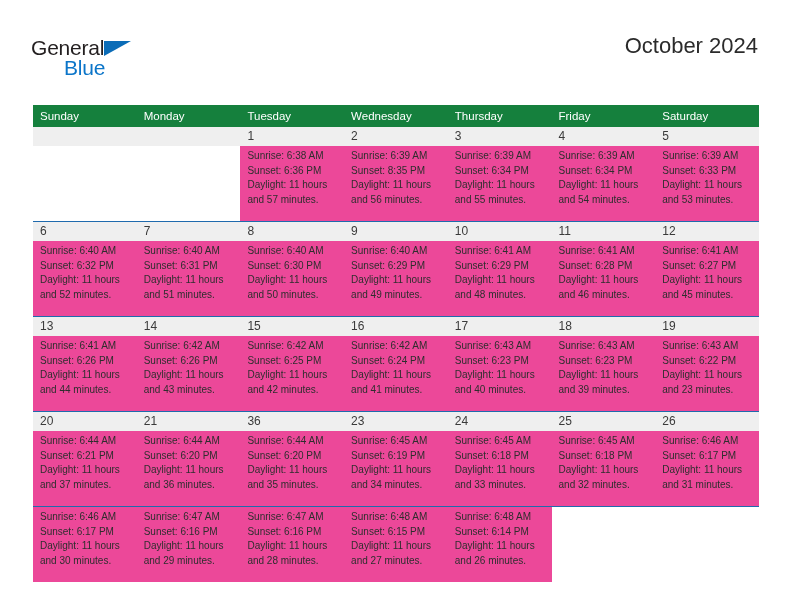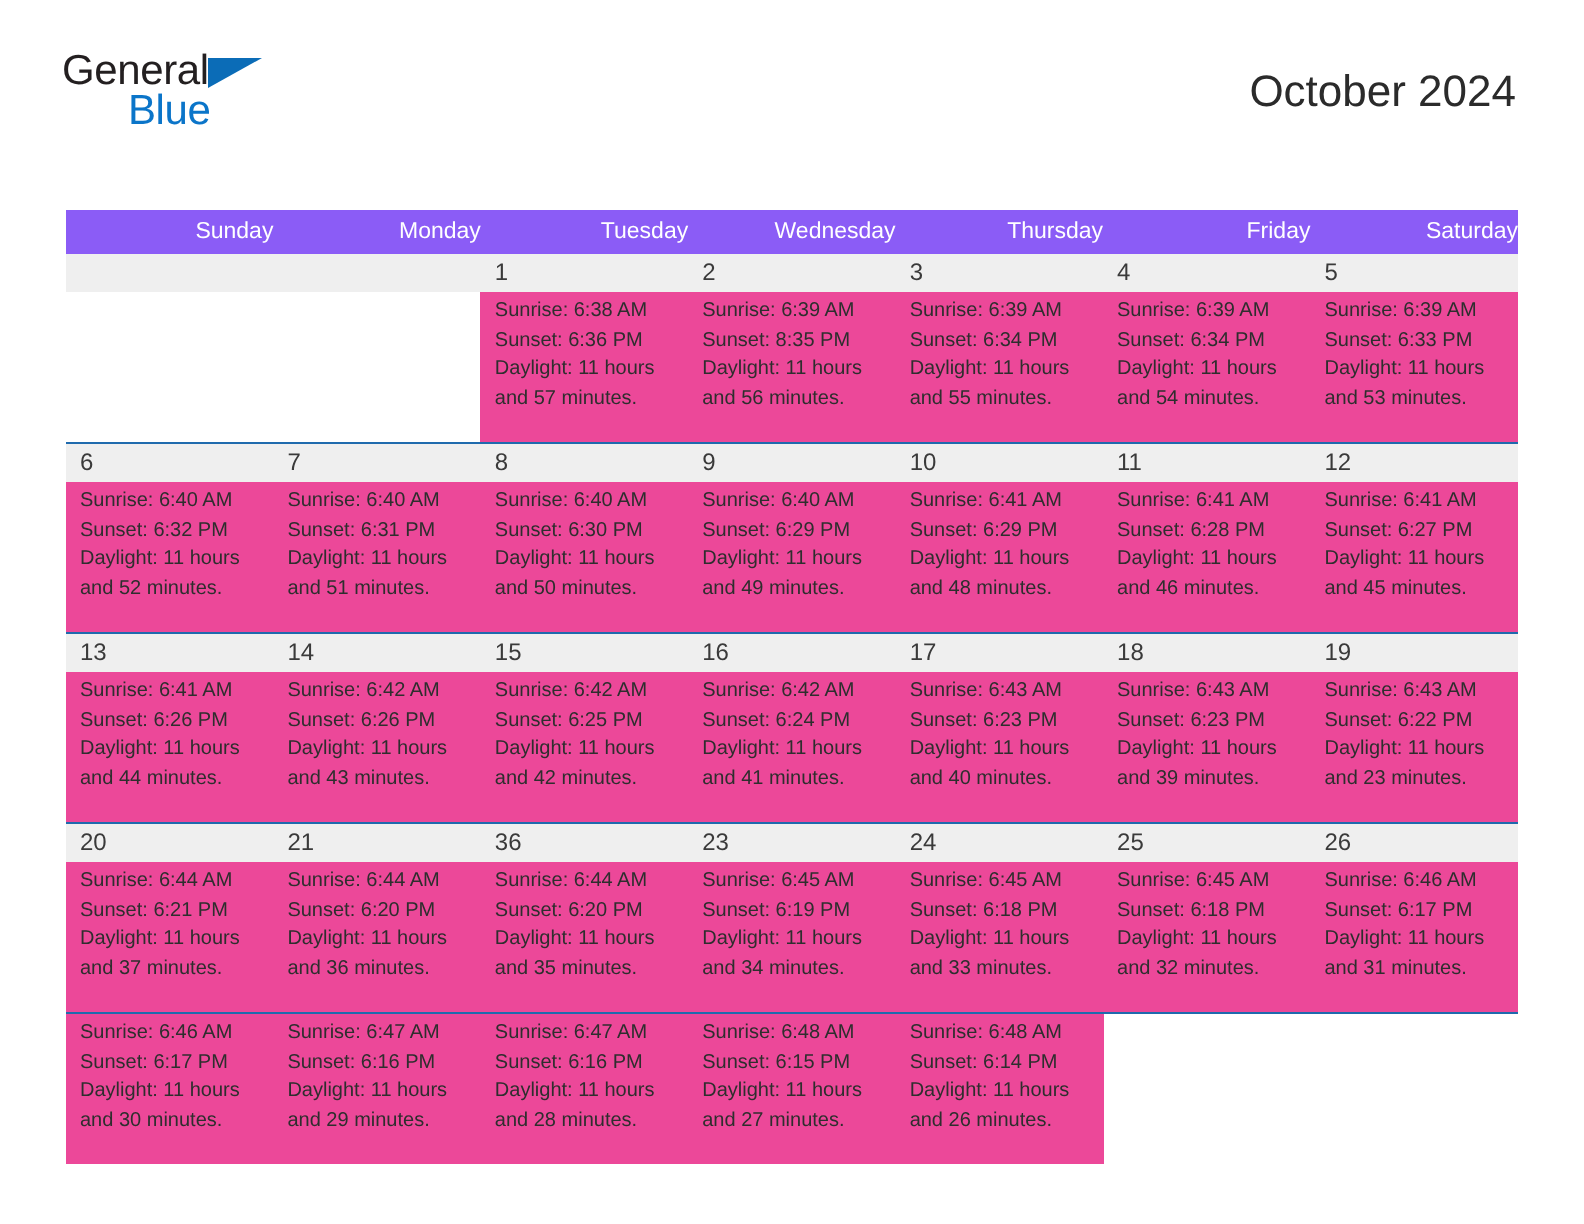--- a/index.html
+++ b/index.html
@@ -21,21 +21,21 @@
     position: absolute;
     left: 0;
     top: 0;
     width: 792px;
     height: 104px;
   }
 
   .logo {
     position: absolute;
     left: 31px;
-    top: 24px;
+    top: 36px;
     width: 120px;
     height: 46px;
     text-decoration: underline;
   }
   .logo-general {
     position: absolute;
     left: 0;
     top: 0;
     font-size: 21px;
     letter-spacing: -0.2px;
@@ -90,25 +90,25 @@
     width: 726px;
   }
   table.cal-table {
     border-collapse: collapse;
     table-layout: fixed;
     width: 726px;
   }
   table.cal-table col { width: 103.71px; }
 
   thead th {
-    background: #8b5cf6;
+    background: #15803d;
     color: #ffffff;
     font-size: 11.5px;
     font-weight: normal;
-    text-align: right;
+    text-align: left;
     padding: 5px 0 5px 7px;
     height: 12px;
     vertical-align: middle;
   }
 
   td.day-num-cell {
     background: #efefef;
     font-size: 12px;
     color: #3a3a3a;
     padding: 2px 0 2px 7px;

